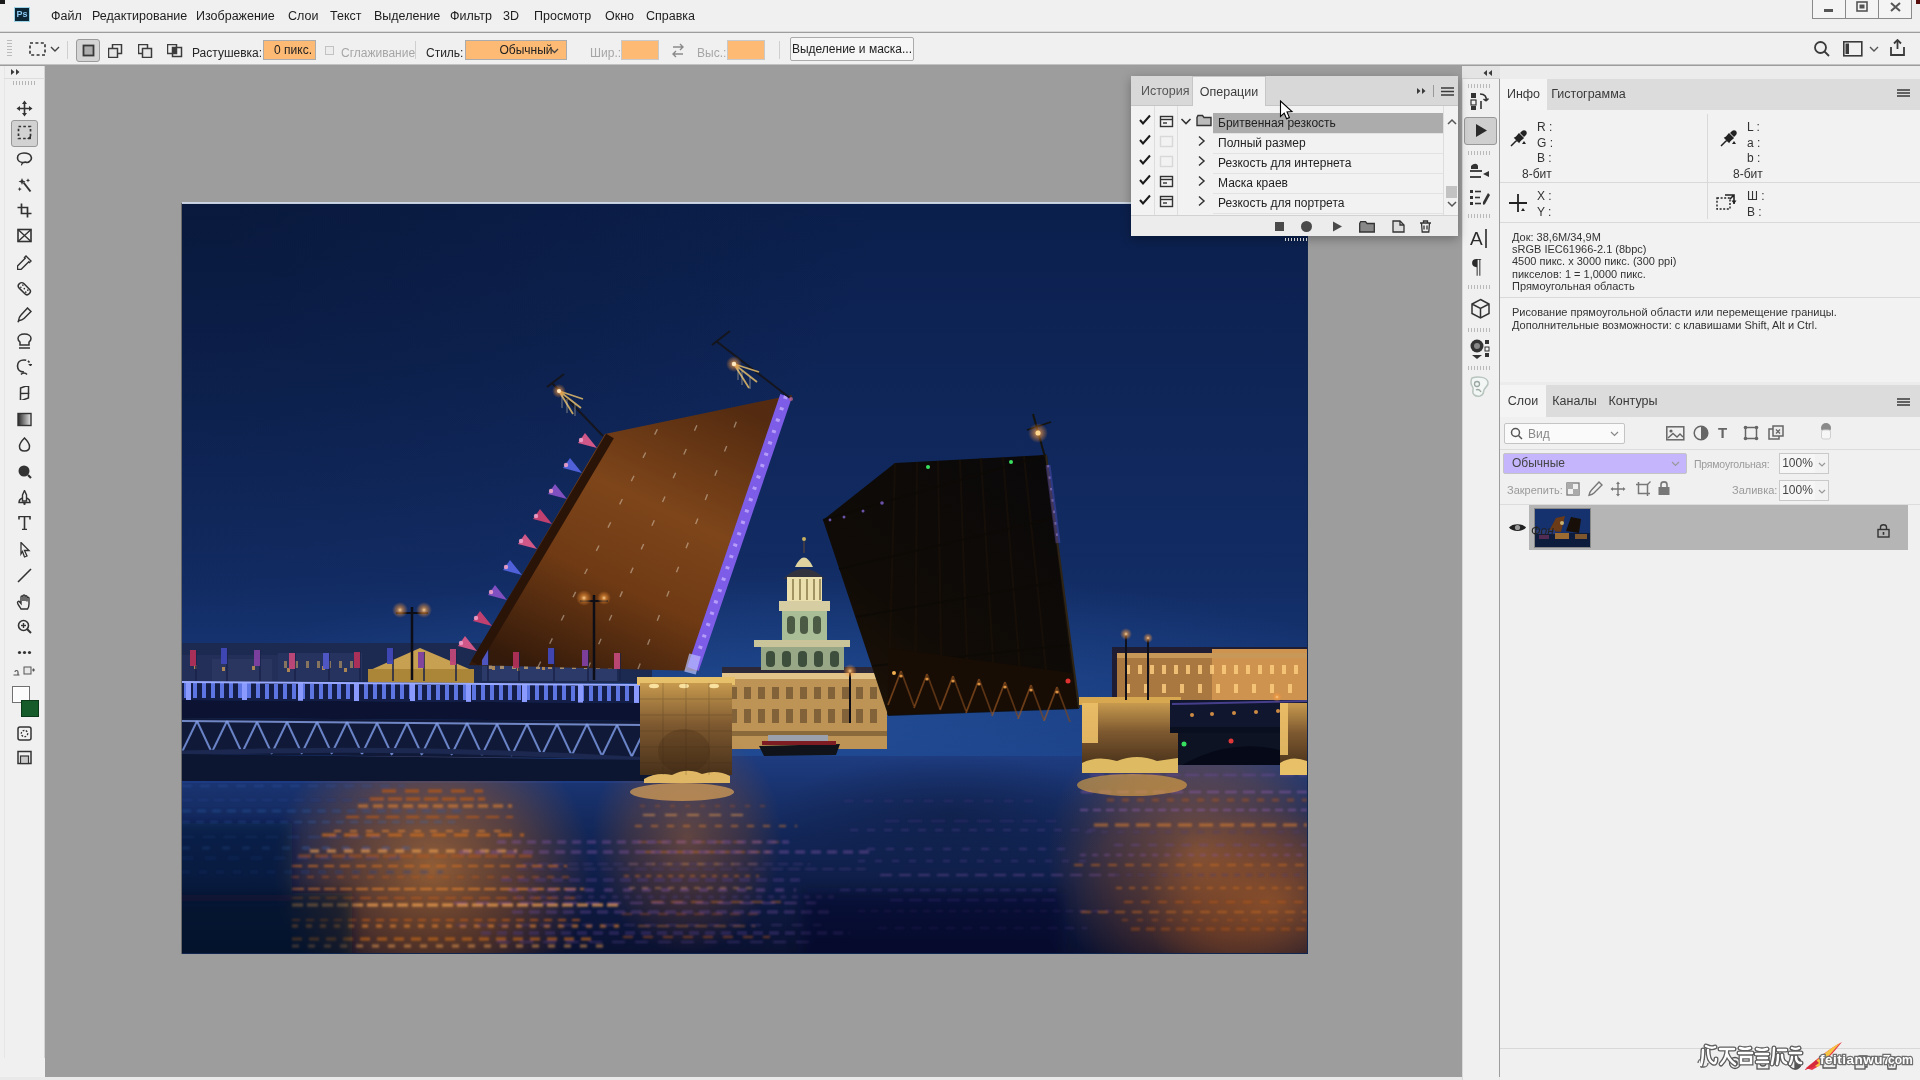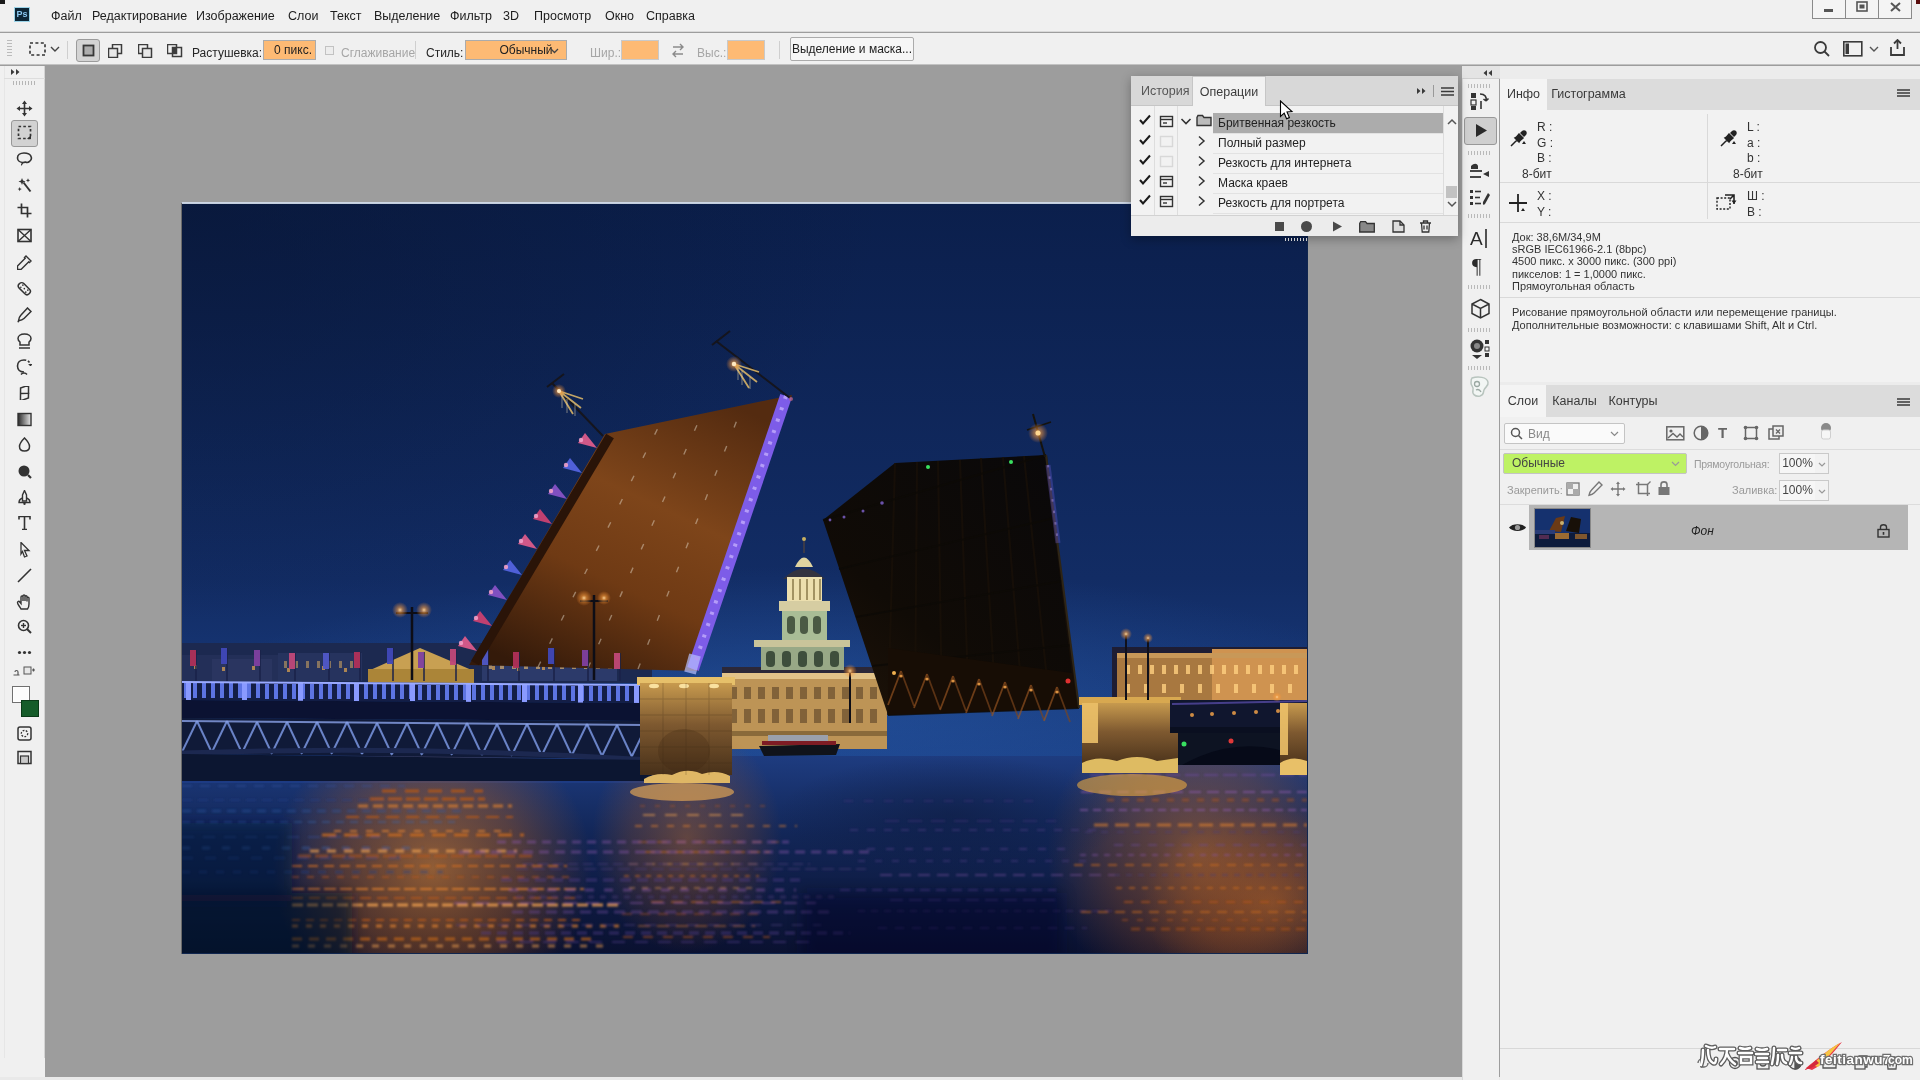--- a/index.html
+++ b/index.html
@@ -1014,21 +1014,21 @@
       <rect x="1" y="4" width="10" height="10" fill="none" stroke="#666" stroke-width="1.5"></rect>
       <rect x="5" y="1" width="10" height="10" fill="#ececec" stroke="#666" stroke-width="1.5"></rect>
       <path d="M8,4.5 L12,8.5 M12,4.5 L8,8.5" stroke="#666" stroke-width="1.3"></path>
     </svg>
   <circle class="abs"></circle>
   <svg class="abs" style="left:1817px;top:422px;" width="18" height="20">
       <circle cx="9" cy="6" r="5" fill="#8a8a8a"></circle>
       <rect x="4.5" y="8" width="9" height="9" rx="2" fill="#f6f6f6" stroke="#cfcfcf"></rect>
     </svg>
   <div class="abs" style="left:1500px;top:449px;width:420px;height:1px;background:#dcdcdc;"></div>
-  <div class="abs" style="left:1503px;top:453px;width:184px;height:21px;background:#bef264;border:1px solid #c4c4c4;border-radius:2px;font-size:12px;color:#444;line-height:19px;padding-left:8px;">Обычные<svg style="position:absolute;right:6px;top:7px;" width="9" height="6">
+  <div class="abs" style="left:1503px;top:453px;width:184px;height:21px;background:#c4b5fd;border:1px solid #c4c4c4;border-radius:2px;font-size:12px;color:#444;line-height:19px;padding-left:8px;">Обычные<svg style="position:absolute;right:6px;top:7px;" width="9" height="6">
         <path d="M1,1 L4.5,4.5 L8,1" stroke="#999" stroke-width="1.2" fill="none"></path>
       </svg></div>
   <div class="abs" style="left:1694px;top:458px;font-size:10.5px;letter-spacing:-0.2px;color:#9a9a9a;">Прямоугольная:</div>
   <div class="abs" style="left:1779px;top:453px;width:37px;height:21px;background:#f6f6f6;border:1px solid #c9c9c9;font-size:12px;color:#444;line-height:19px;text-align:center;">100%</div>
   <div class="abs" style="left:1815px;top:453px;width:14px;height:21px;background:#f2f2f2;border:1px solid #c9c9c9;border-left:none;">
       <svg style="position:absolute;left:3px;top:8px;" width="9" height="6">
         <path d="M1,1 L4,4 L7,1" stroke="#999" stroke-width="1.2" fill="none"></path>
       </svg>
     </div>
   <div class="abs" style="left:1507px;top:484px;font-size:11px;color:#9a9a9a;">Закрепить:</div>
@@ -1068,21 +1068,21 @@
         <rect width="55" height="38" fill="#15316e"></rect>
         <rect y="24" width="55" height="14" fill="#0d1b3c"></rect>
         <polygon points="14,22 21,9 30,7 26,23" fill="#6b3a16"></polygon>
         <polygon points="31,22 36,8 46,10 44,24" fill="#181008"></polygon>
         <rect x="0" y="21" width="20" height="4" fill="#2a3c77"></rect>
         <circle cx="27" cy="14" r="2" fill="#c8b070"></circle>
         <rect x="20" y="24" width="14" height="6" fill="#c08030" opacity="0.8"></rect>
         <rect x="40" y="25" width="12" height="5" fill="#b07028" opacity="0.7"></rect>
         <rect x="4" y="26" width="10" height="4" fill="#803860" opacity="0.6"></rect>
       </svg></div>
-  <div class="abs" style="left:1691px;top:524px;font-size:12px;font-style:italic;color:#222;">Фон</div>
+  <div class="abs" style="left:1531px;top:524px;font-size:12px;font-style:italic;color:#222;">Фон</div>
   <svg class="abs" style="left:1877px;top:523px;" width="13" height="15">
       <rect x="1" y="6.5" width="11" height="7.5" fill="none" stroke="#333" stroke-width="1.4"></rect>
       <path d="M3.5,6.5 L3.5,4 C3.5,1 9.5,1 9.5,4 L9.5,6.5" fill="none" stroke="#333" stroke-width="1.4"></path>
       <rect x="5.7" y="9" width="1.6" height="2.8" fill="#333"></rect>
     </svg>
   <div class="abs" style="left:1500px;top:1048px;width:420px;height:1px;background:#d8d8d8;"></div>
   <div class="abs" style="left:1500px;top:1049px;width:420px;height:28px;background:#f0f0f0;"></div>
   <g class="abs"></g>
   <svg class="abs" style="left:1695px;top:1055px;" width="215" height="16">
     <g stroke="#555" stroke-width="1.3" fill="none">

